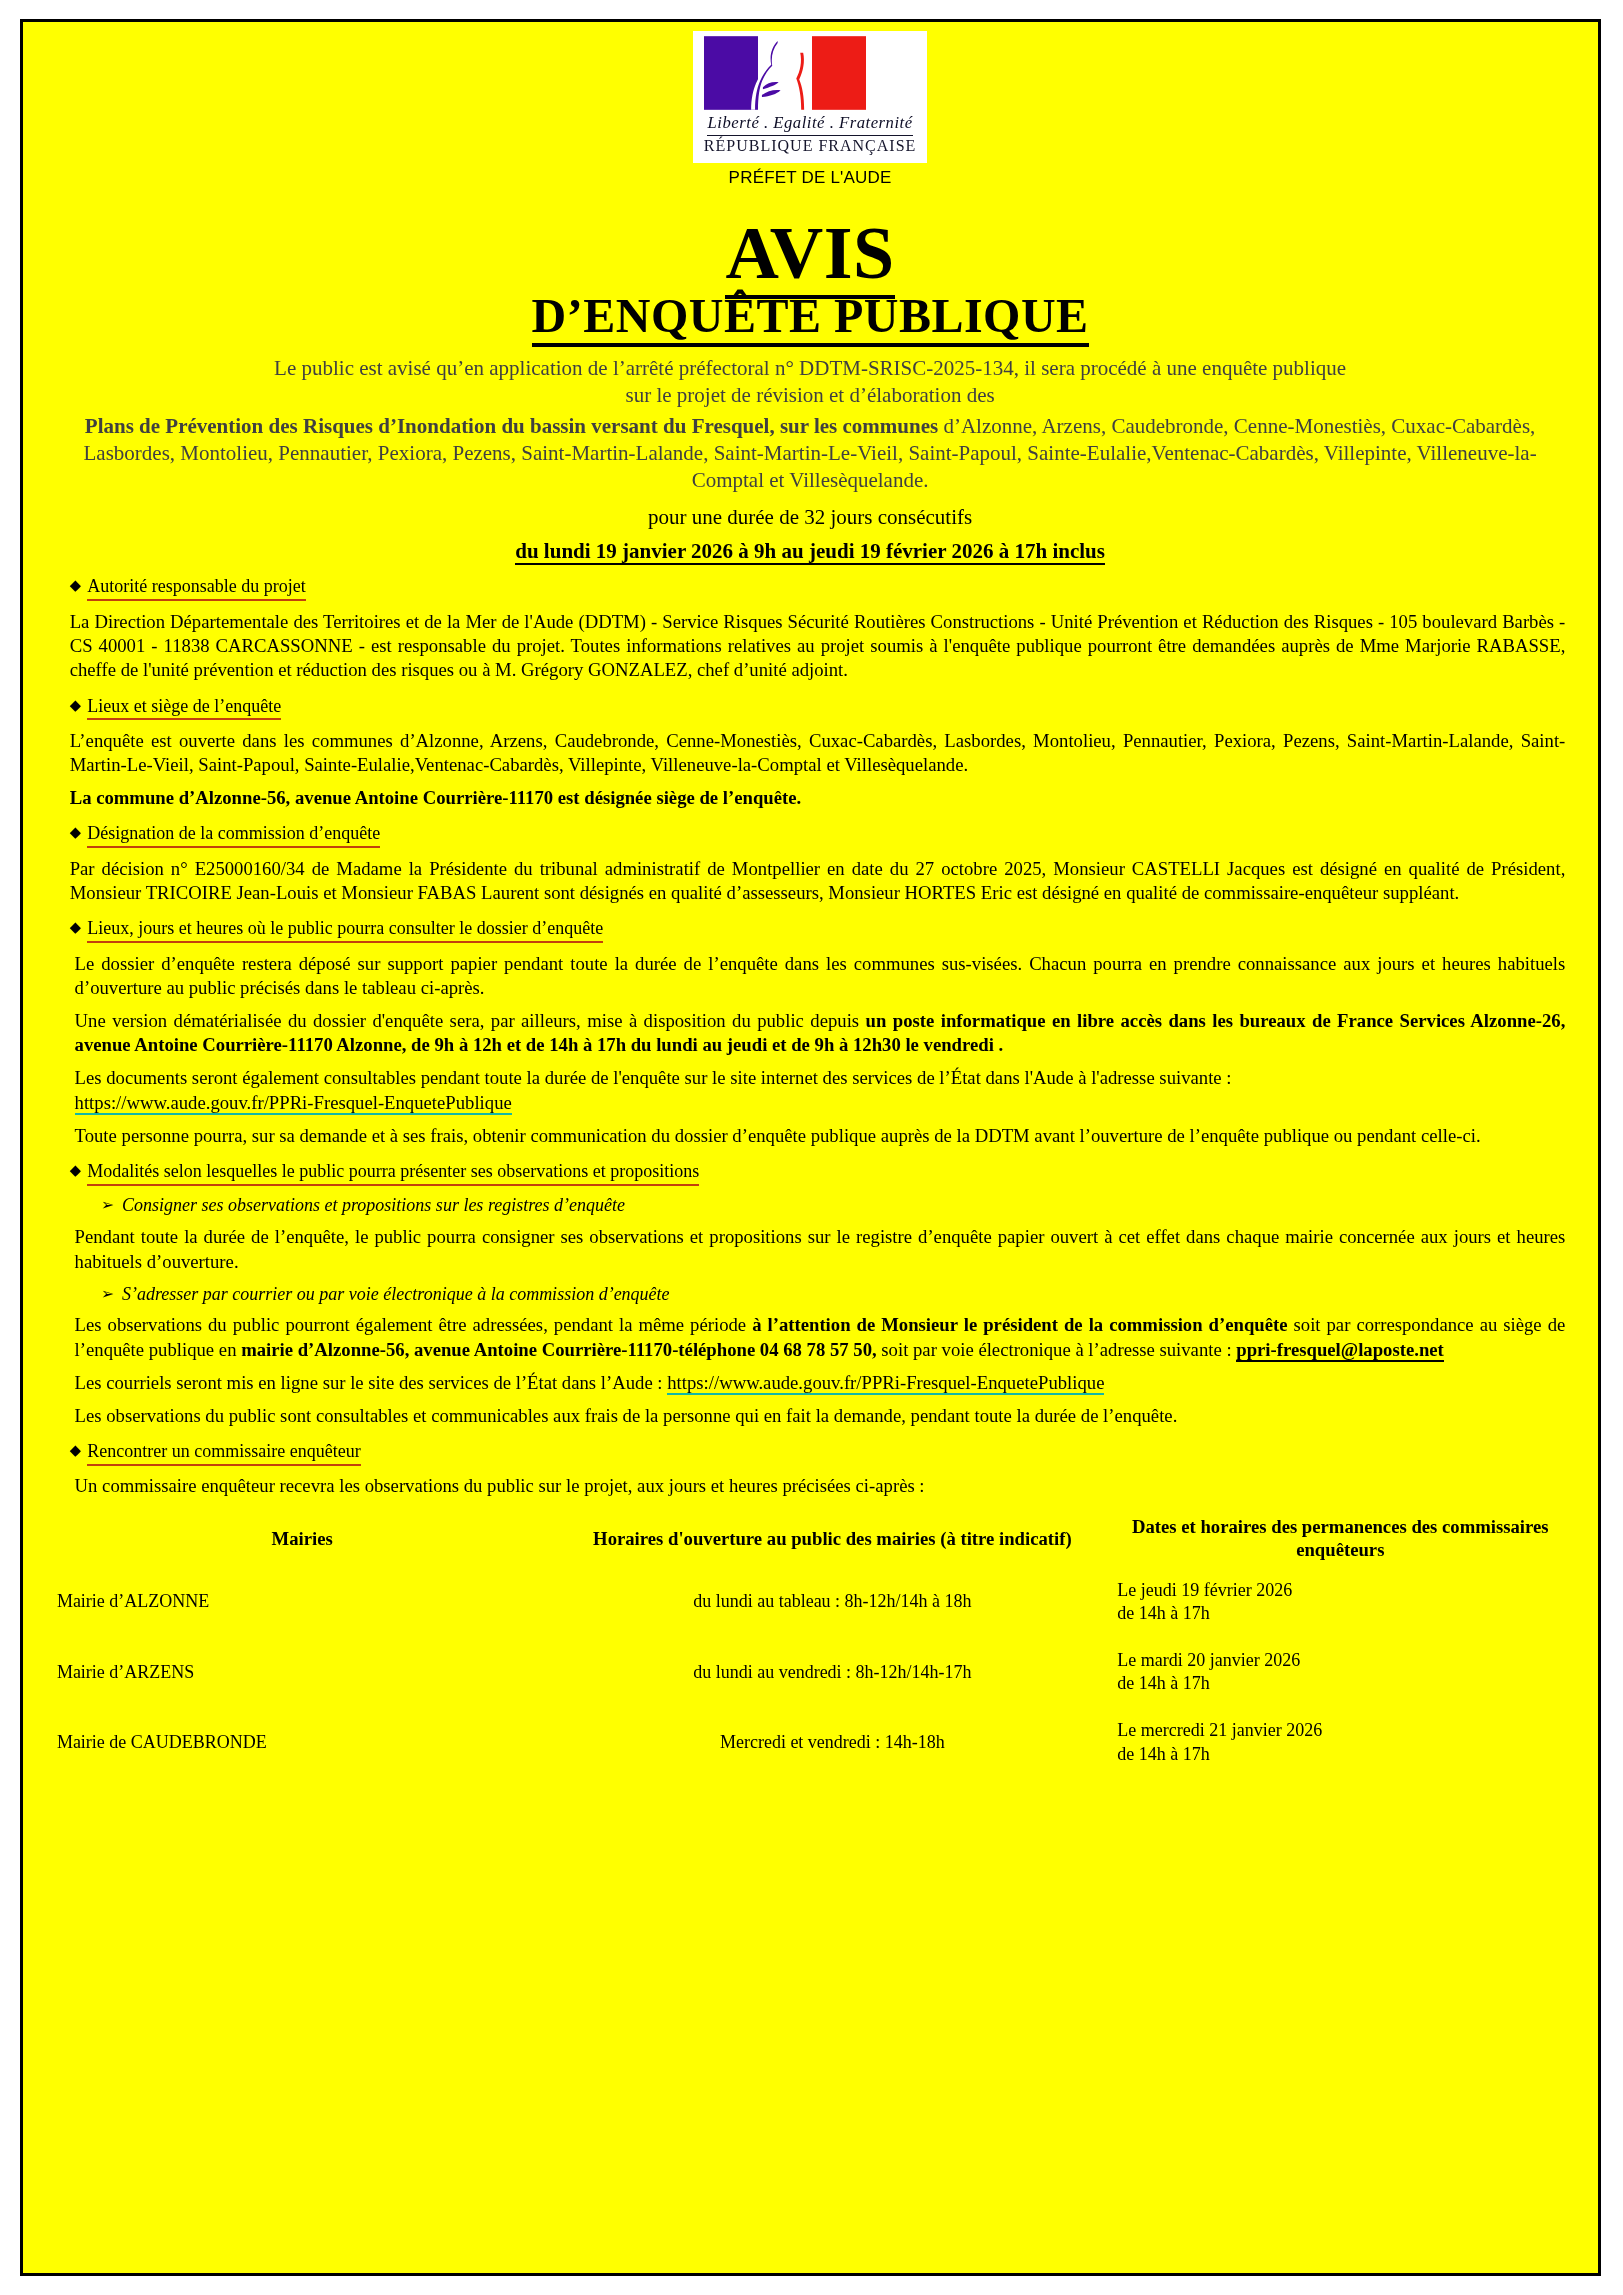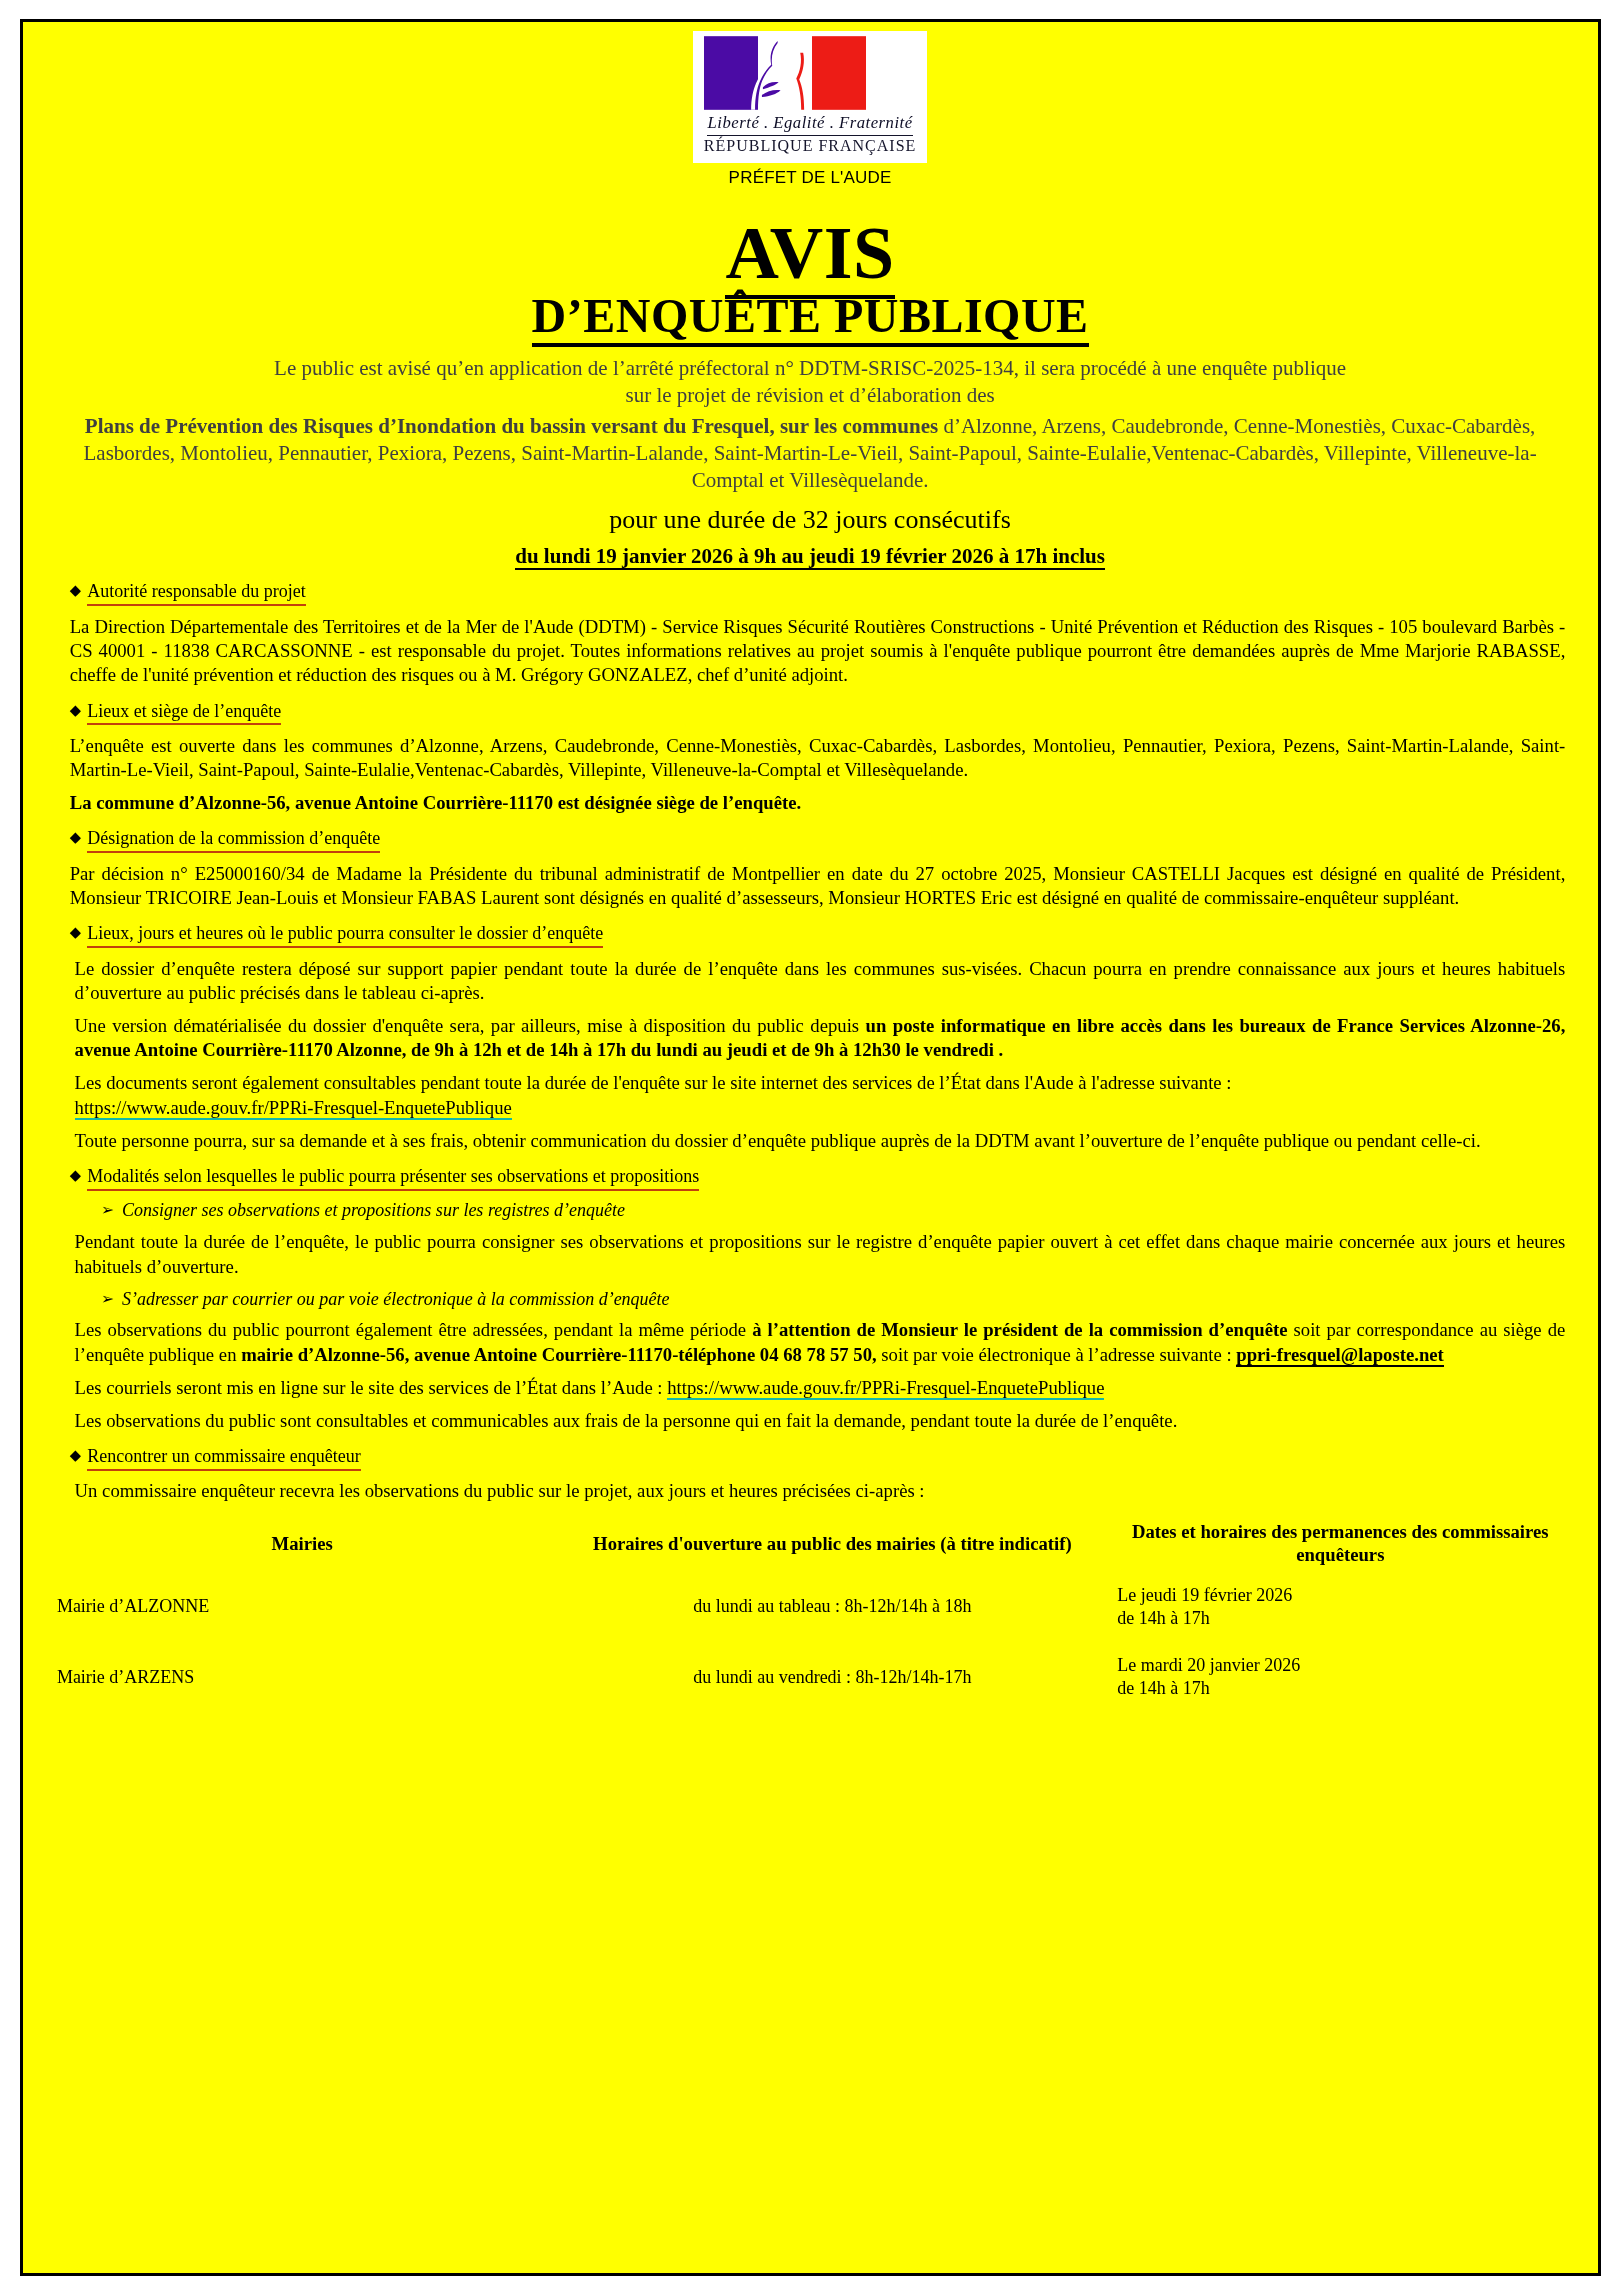--- a/index.html
+++ b/index.html
@@ -105,21 +105,21 @@
     font-size: 21px;
     line-height: 1.28;
     color: #404040;
     margin-top: 14px;
   }
   .intro-b {
     font-weight: bold;
   }
   .duree {
     text-align: center;
-    font-size: 26px;
+    font-size: 21px;
     margin-top: 10.8px;
   }
   .dates {
     text-align: center;
     font-size: 21px;
     font-weight: bold;
     margin-top: 8.8px;
   }
   .dates span {
     border-bottom: 2.5px solid #000;
@@ -315,18 +315,26 @@
           </td>
         </tr>
         <tr>
           <td class="col-mairie">Mairie d’ARZENS</td>
           <td class="col-horaires">du lundi au vendredi : 8h-12h/14h-17h</td>
           <td class="col-perm">
             <span class="perm-line">Le mardi 20 janvier 2026</span>
             <span class="perm-line">de 14h à 17h</span>
           </td>
         </tr>
+        <tr>
+          <td class="col-mairie">Mairie de CAUDEBRONDE</td>
+          <td class="col-horaires">Mercredi et vendredi : 14h-18h</td>
+          <td class="col-perm">
+            <span class="perm-line">Le mercredi 21 janvier 2026</span>
+            <span class="perm-line">de 14h à 17h</span>
+          </td>
+        </tr>
       </tbody>
     </table>
 
   </div>
 </div>
 
 
 </body></html>

